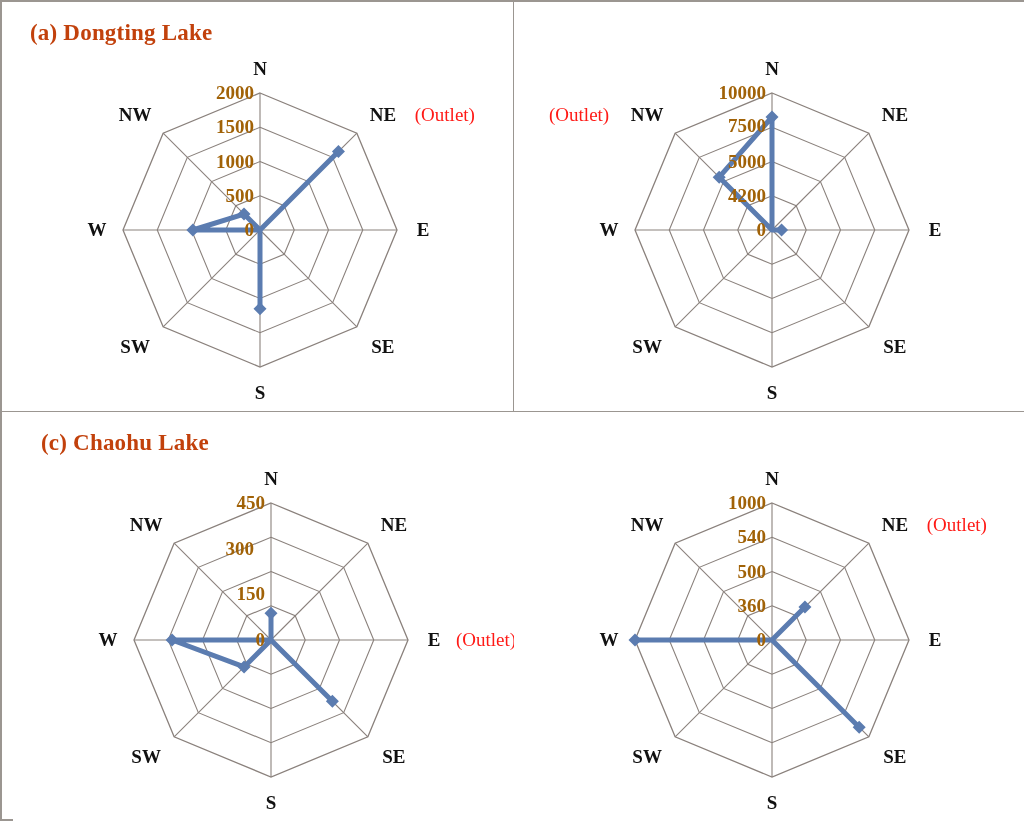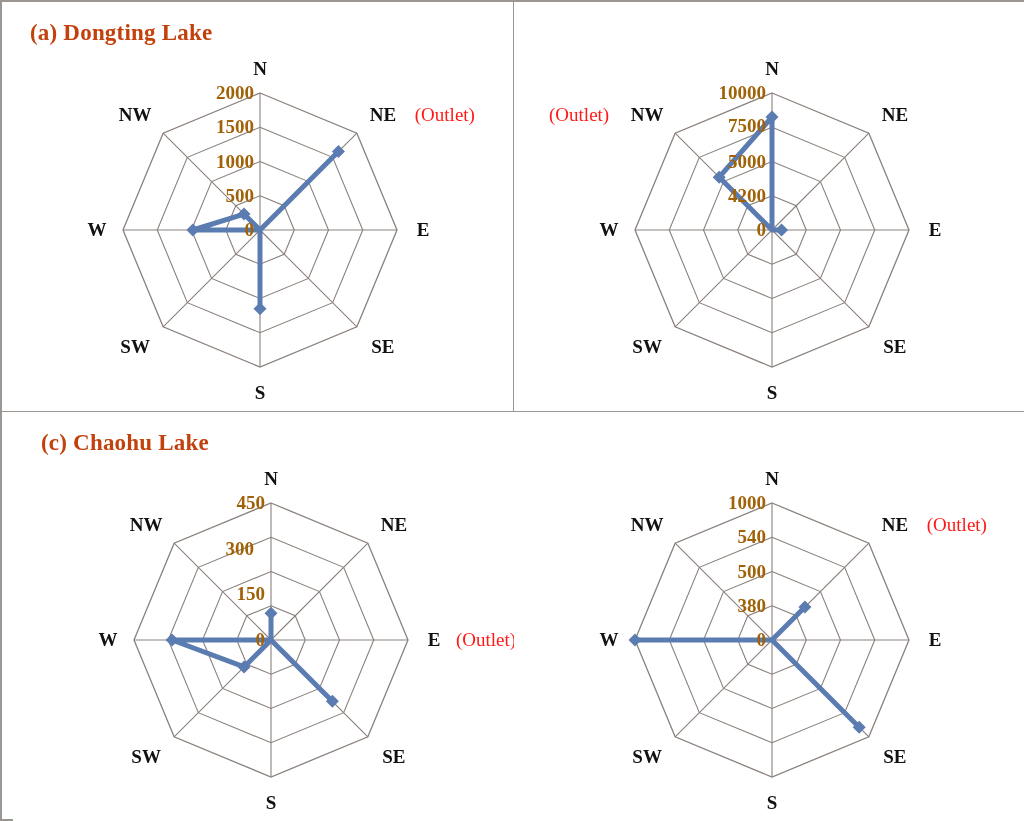--- a/index.html
+++ b/index.html
@@ -163,21 +163,21 @@
         </svg>
         <div class="dir-label" style="left: 258px; top: 67px;">N</div>
         <div class="dir-label" style="left: 380.874px; top: 113.126px;">NE</div>
         <div class="dir-label" style="left: 421px; top: 228px;">E</div>
         <div class="dir-label" style="left: 380.874px; top: 344.874px;">SE</div>
         <div class="dir-label" style="left: 258px; top: 391px;">S</div>
         <div class="dir-label" style="left: 133.126px; top: 344.874px;">SW</div>
         <div class="dir-label" style="left: 95px; top: 228px;">W</div>
         <div class="dir-label" style="left: 133.126px; top: 113.126px;">NW</div>
         <div class="tick-label" style="left: 252px; top: 228px;">0</div>
-        <div class="tick-label" style="left: 252px; top: 193.75px;">380</div>
+        <div class="tick-label" style="left: 252px; top: 193.75px;">360</div>
         <div class="tick-label" style="left: 252px; top: 159.5px;">500</div>
         <div class="tick-label" style="left: 252px; top: 125.25px;">540</div>
         <div class="tick-label" style="left: 252px; top: 91px;">1000</div>
         <div class="outlet-label" style="left: 442.874px; top: 113.126px;">(Outlet)</div>
       </div>
   </div>
 
 </div>
 
 </body></html>

